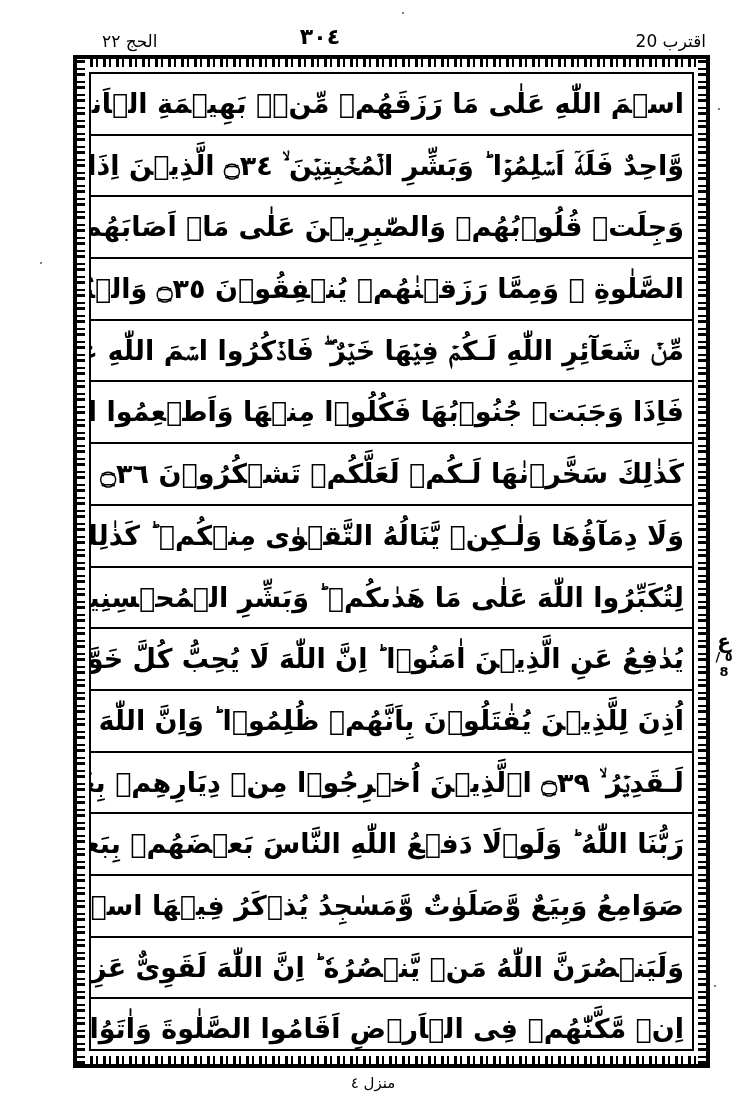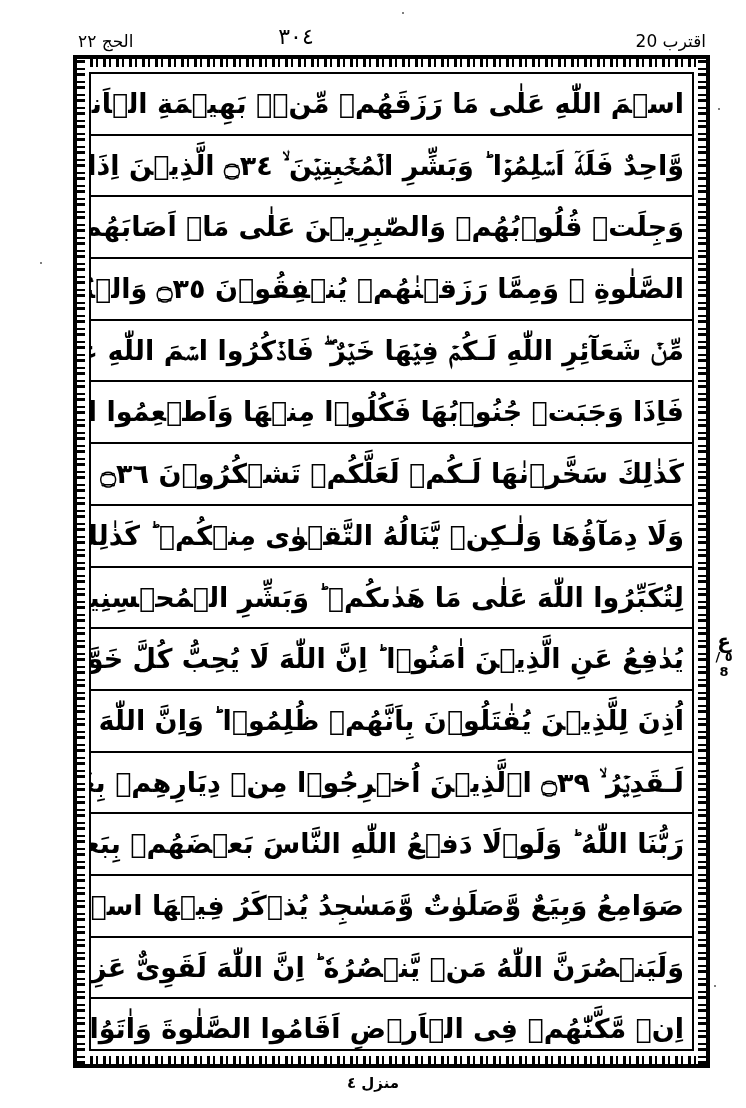--- a/index.html
+++ b/index.html
@@ -1,39 +1,39 @@
 <!DOCTYPE html>
 <html><head>
 <meta charset="utf-8">
 <style>
   html, body { margin:0; padding:0; background:#ffffff; }
   body { width:746px; height:1108px; position:relative; overflow:hidden; font-family:"DejaVu Sans", sans-serif; color:#000; }
-  .hdr { position:absolute; top:30px; font-size:17px; line-height:22px; direction:rtl; white-space:nowrap; }
+  .hdr { position:absolute; top:30px; font-size:17px; line-height:22px; direction:rtl; white-space:nowrap;margin-left:24px; }
   .hdr-right { right:40px; }
-  .hdr-center { left:0; width:592px; text-align:center; font-size:22px; font-weight:normal; top:26px; }
+  .hdr-center { left:0; width:592px; text-align:center; font-size:22px; font-weight:bold; top:26px; }
   .hdr-left { left:78px; }
   .dot { position:absolute; width:2px; height:2px; background:#555; border-radius:1px; }
   .frame { position:absolute; left:73px; top:55px; width:637px; height:1013px; box-sizing:border-box;
            border:4px solid #000; background:#fff; }
   .frame .orn { position:absolute; background:
         repeating-linear-gradient(90deg,#000 0 3px,#fff 3px 6px,#000 6px 8px,#fff 8px 13px); }
   .orn-top { left:0; right:0; top:0; height:8px; }
   .orn-bottom { left:0; right:0; bottom:0; height:8px; }
   .orn-left { top:0; bottom:0; left:0; width:8px; background:
         repeating-linear-gradient(0deg,#000 0 3px,#fff 3px 6px,#000 6px 8px,#fff 8px 13px) !important; }
   .orn-right { top:0; bottom:0; right:0; width:8px; background:
         repeating-linear-gradient(0deg,#000 0 3px,#fff 3px 6px,#000 6px 8px,#fff 8px 13px) !important; }
   .inner { position:absolute; left:12px; top:13px; right:12px; bottom:13px; border:2px solid #000; box-sizing:border-box; }
   .line { height:61.7px; box-sizing:border-box; border-bottom:2px solid #000; direction:rtl; text-align:justify;
           text-align-last:justify; font-family:"DejaVu Sans", sans-serif; font-weight:bold; font-size:27px;
           line-height:60px; padding:0 8px; white-space:nowrap; overflow:hidden; }
   .line:last-child { border-bottom:none; }
   .margin-note { position:absolute; left:712px; top:634px; width:24px; font-size:13px; line-height:15px;
                  text-align:center; direction:rtl; font-weight:bold; }
-  .footer { position:absolute; top:1074px; left:0; width:746px; text-align:center; font-size:15px; direction:rtl;font-weight:bold; }
+  .footer { position:absolute; top:1074px; left:0; width:746px; text-align:center; font-size:15px; direction:rtl; }
 </style>
 </head>
 <body>
 
 <div class="hdr hdr-right">اقترب 20</div>
 <div class="hdr hdr-center">٣٠٤</div>
 <div class="hdr hdr-left">الحج ٢٢</div>
 
 <div class="dot" style="left:402px;top:12px;"></div>
 <div class="dot" style="left:718px;top:108px;"></div>

